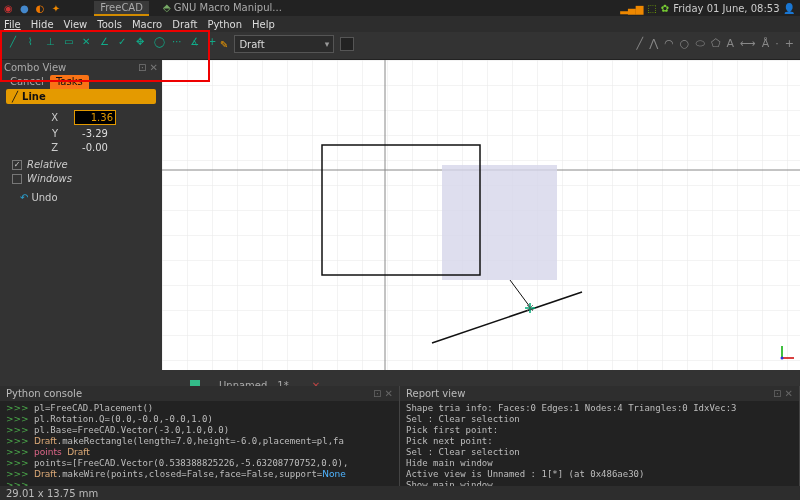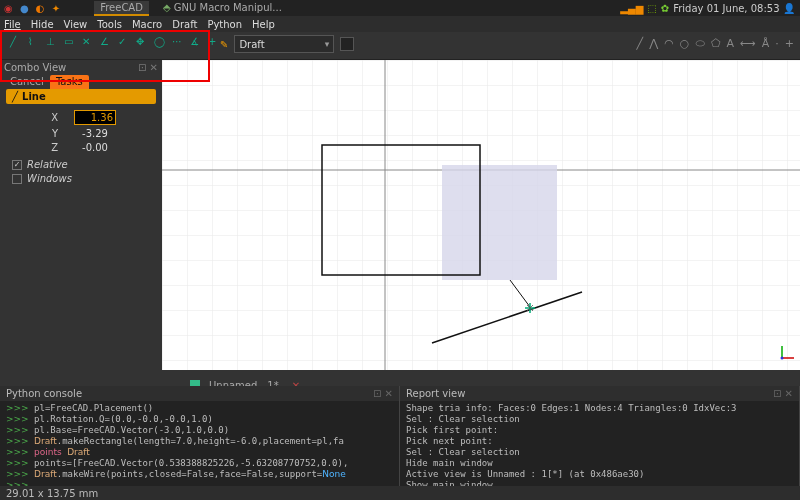--- a/index.html
+++ b/index.html
@@ -47,21 +47,21 @@
   .coord-val.hl { background: #000; border: 1px solid #e49a00; color: #e49a00; padding: 1px 2px; text-align: right; }
   .chk-row { margin: 3px 12px; color: #ccc; font-style: italic; }
   .chk { display: inline-block; width: 10px; height: 10px; border: 1px solid #777; margin-right: 5px; vertical-align: middle; text-align: center; line-height: 8px; font-size: 8px; }
   .undo-row { margin: 6px 12px; }
   .undo-btn { display: inline-block; padding: 2px 8px; color: #ccc; }
   .undo-btn .ic { color: #2aa0d0; margin-right: 3px; }
 
   
   .viewport { position: absolute; left: 162px; top: 60px; right: 0; height: 310px; background: #fff; overflow: hidden; }
   svg.grid { position: absolute; inset: 0; }
-  .doc-tab { position: absolute; left: 184px; top: 370px; height: 16px; display: flex; align-items: center; gap: 9px; padding: 15px 6px; background: #333; color: #aaa; justify-content: center; }
+  .doc-tab { position: absolute; left: 184px; top: 370px; height: 16px; display: flex; align-items: center; gap: 19px; padding: 15px 6px; background: #333; color: #aaa; justify-content: center; }
   .doc-tab .icon { width: 10px; height: 10px; background: #3b8; display: inline-block; }
   .doc-tab .cl { color: #b44; margin-left: 4px; }
 
   
   .consoles { position: absolute; left: 0; top: 386px; right: 0; height: 100px; display: flex; background: #222; }
   .console { flex: 1; border-right: 1px solid #444; display: flex; flex-direction: column; }
   .con-hdr { padding: 2px 6px; color: #bbb; background: #2e2e2e; display: flex; justify-content: space-between; }
   .con-body { flex: 1; padding: 2px 6px; font-family: "DejaVu Sans Mono", monospace; font-size: 9px; color: #bdbdbd; line-height: 11px; overflow: hidden; white-space: pre; }
   .con-body .pr { color: #4aa84a; }
   .con-body .kw { color: #d68; }
@@ -171,20 +171,23 @@
       <span class="lbl">Z</span>
       <span class="coord-val">-0.00</span>
     </div>
   </div>
   <div class="chk-row">
     <span class="chk">✓</span><span>Relative</span>
   </div>
   <div class="chk-row">
     <span class="chk"></span><span>Windows</span>
   </div>
+  <div class="undo-row">
+    <span class="undo-btn"><span class="ic">↶</span><span>Undo</span></span>
+  </div>
 </div>
 
 <div class="viewport">
   <svg class="grid" viewBox="0 0 638 310">
     <defs>
       <pattern id="sm" width="25" height="25" patternUnits="userSpaceOnUse">
         <path d="M25 0H0V25" fill="none" stroke="#e7e7e7" stroke-width="1"></path>
       </pattern>
     </defs>
     <rect width="638" height="310" fill="url(#sm)"></rect>

